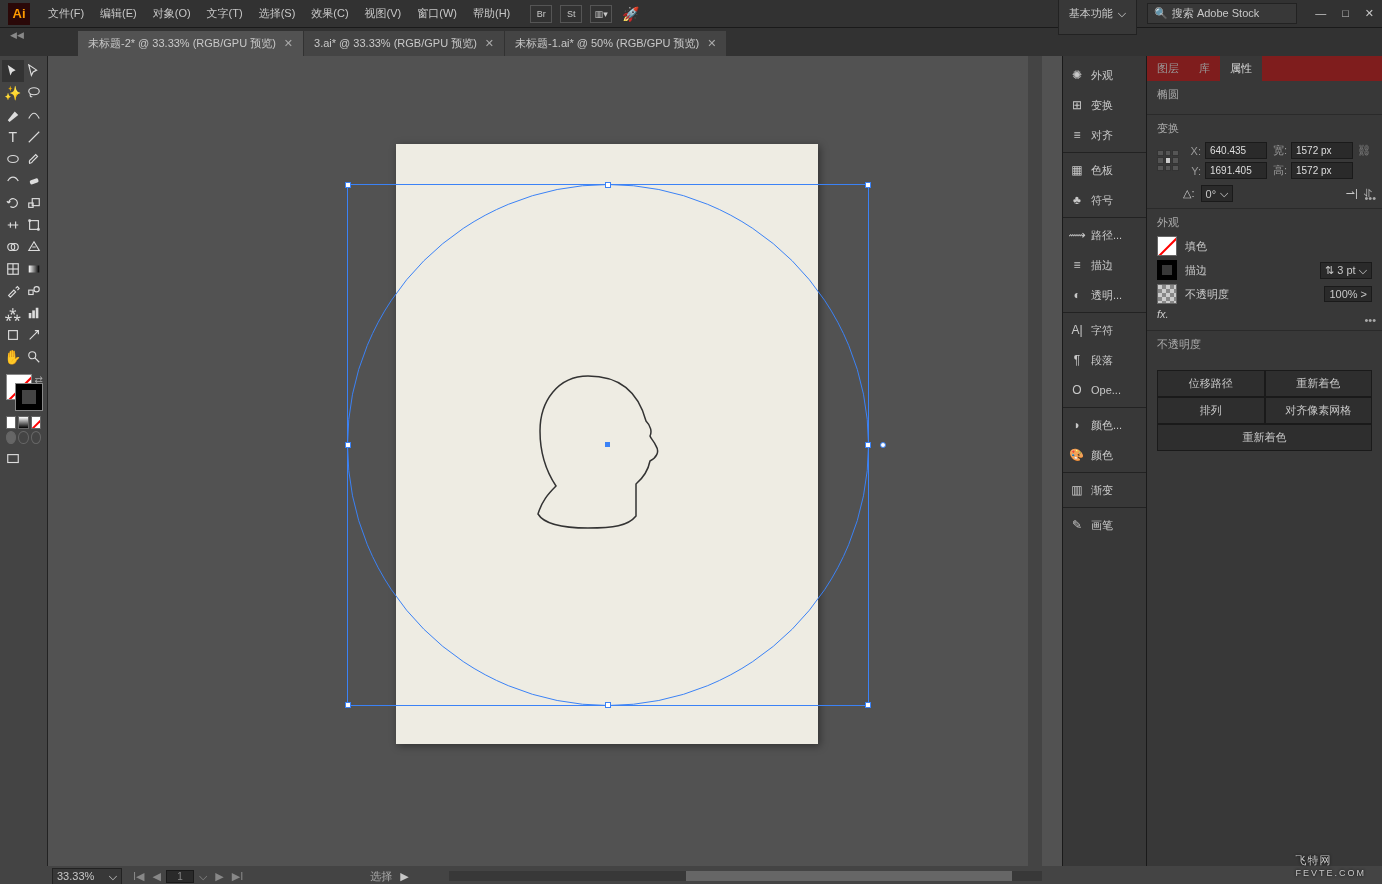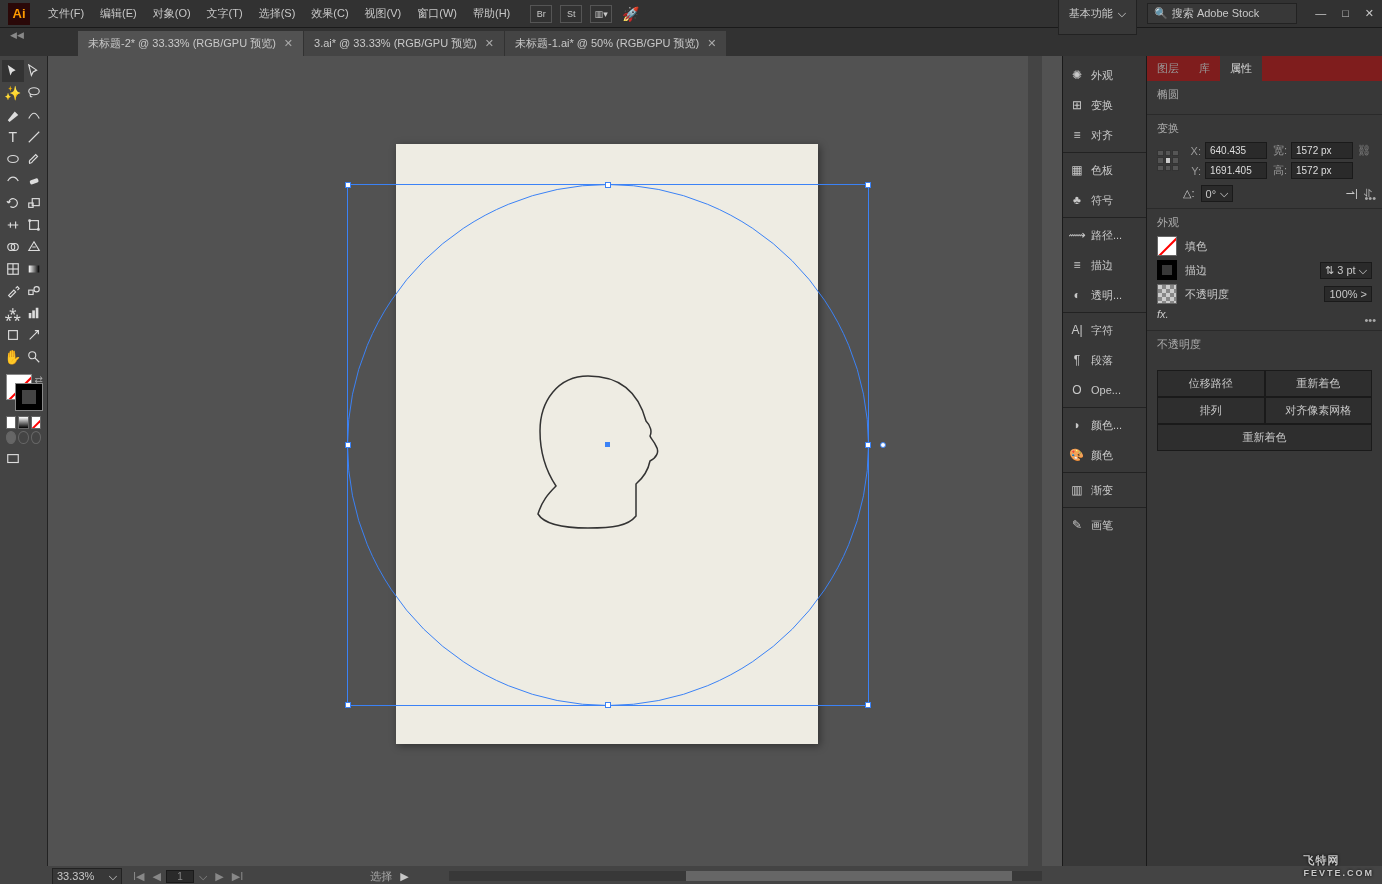--- a/index.html
+++ b/index.html
@@ -70,21 +70,21 @@
 .color-well{width:20px;height:20px;border:1px solid #666;position:relative}
 .color-well.nofill{background:#fff;overflow:hidden}
 .color-well.nofill::after{content:"";position:absolute;width:28px;height:2px;background:red;top:9px;left:-4px;transform:rotate(-45deg)}
 .color-well.stroke{background:#383838;border:5px solid #000}
 .color-well.checker{background:repeating-conic-gradient(#888 0 25%,#ccc 0 50%) 0 0/8px 8px}
 .stepper{background:#2a2a2a;border:1px solid #1a1a1a;padding:1px 4px;display:flex;align-items:center;gap:3px;font-size:10px}
 .action-buttons{display:grid;grid-template-columns:1fr 1fr;padding:6px 10px}
 .action-btn{background:#2e2e2e;border:1px solid #1a1a1a;padding:5px;text-align:center;cursor:pointer;font-size:11px}
 .action-btn.full{grid-column:1/3}
 .menu-dots{position:absolute;right:6px;color:#aaa;cursor:pointer}
-.watermark{position:absolute;right:8px;bottom:6px;color:#d8d8d8;font-size:15px;font-weight:bold;letter-spacing:1px;text-shadow:0 0 3px #000}
+.watermark{position:absolute;right:16px;bottom:6px;color:#d8d8d8;font-size:15px;font-weight:normal;letter-spacing:1px;text-shadow:0 0 3px #000}
 .watermark small{display:block;font-size:9px;text-align:left;letter-spacing:2px}
 .bottom-strip{position:absolute;bottom:0;left:0;right:0;height:18px;background:#444}
 </style>
 </head>
 <body>
 
 <div class="menubar">
   <div class="ai-logo">Ai</div>
   <div class="menu-item">文件(F)</div>
   <div class="menu-item">编辑(E)</div>

